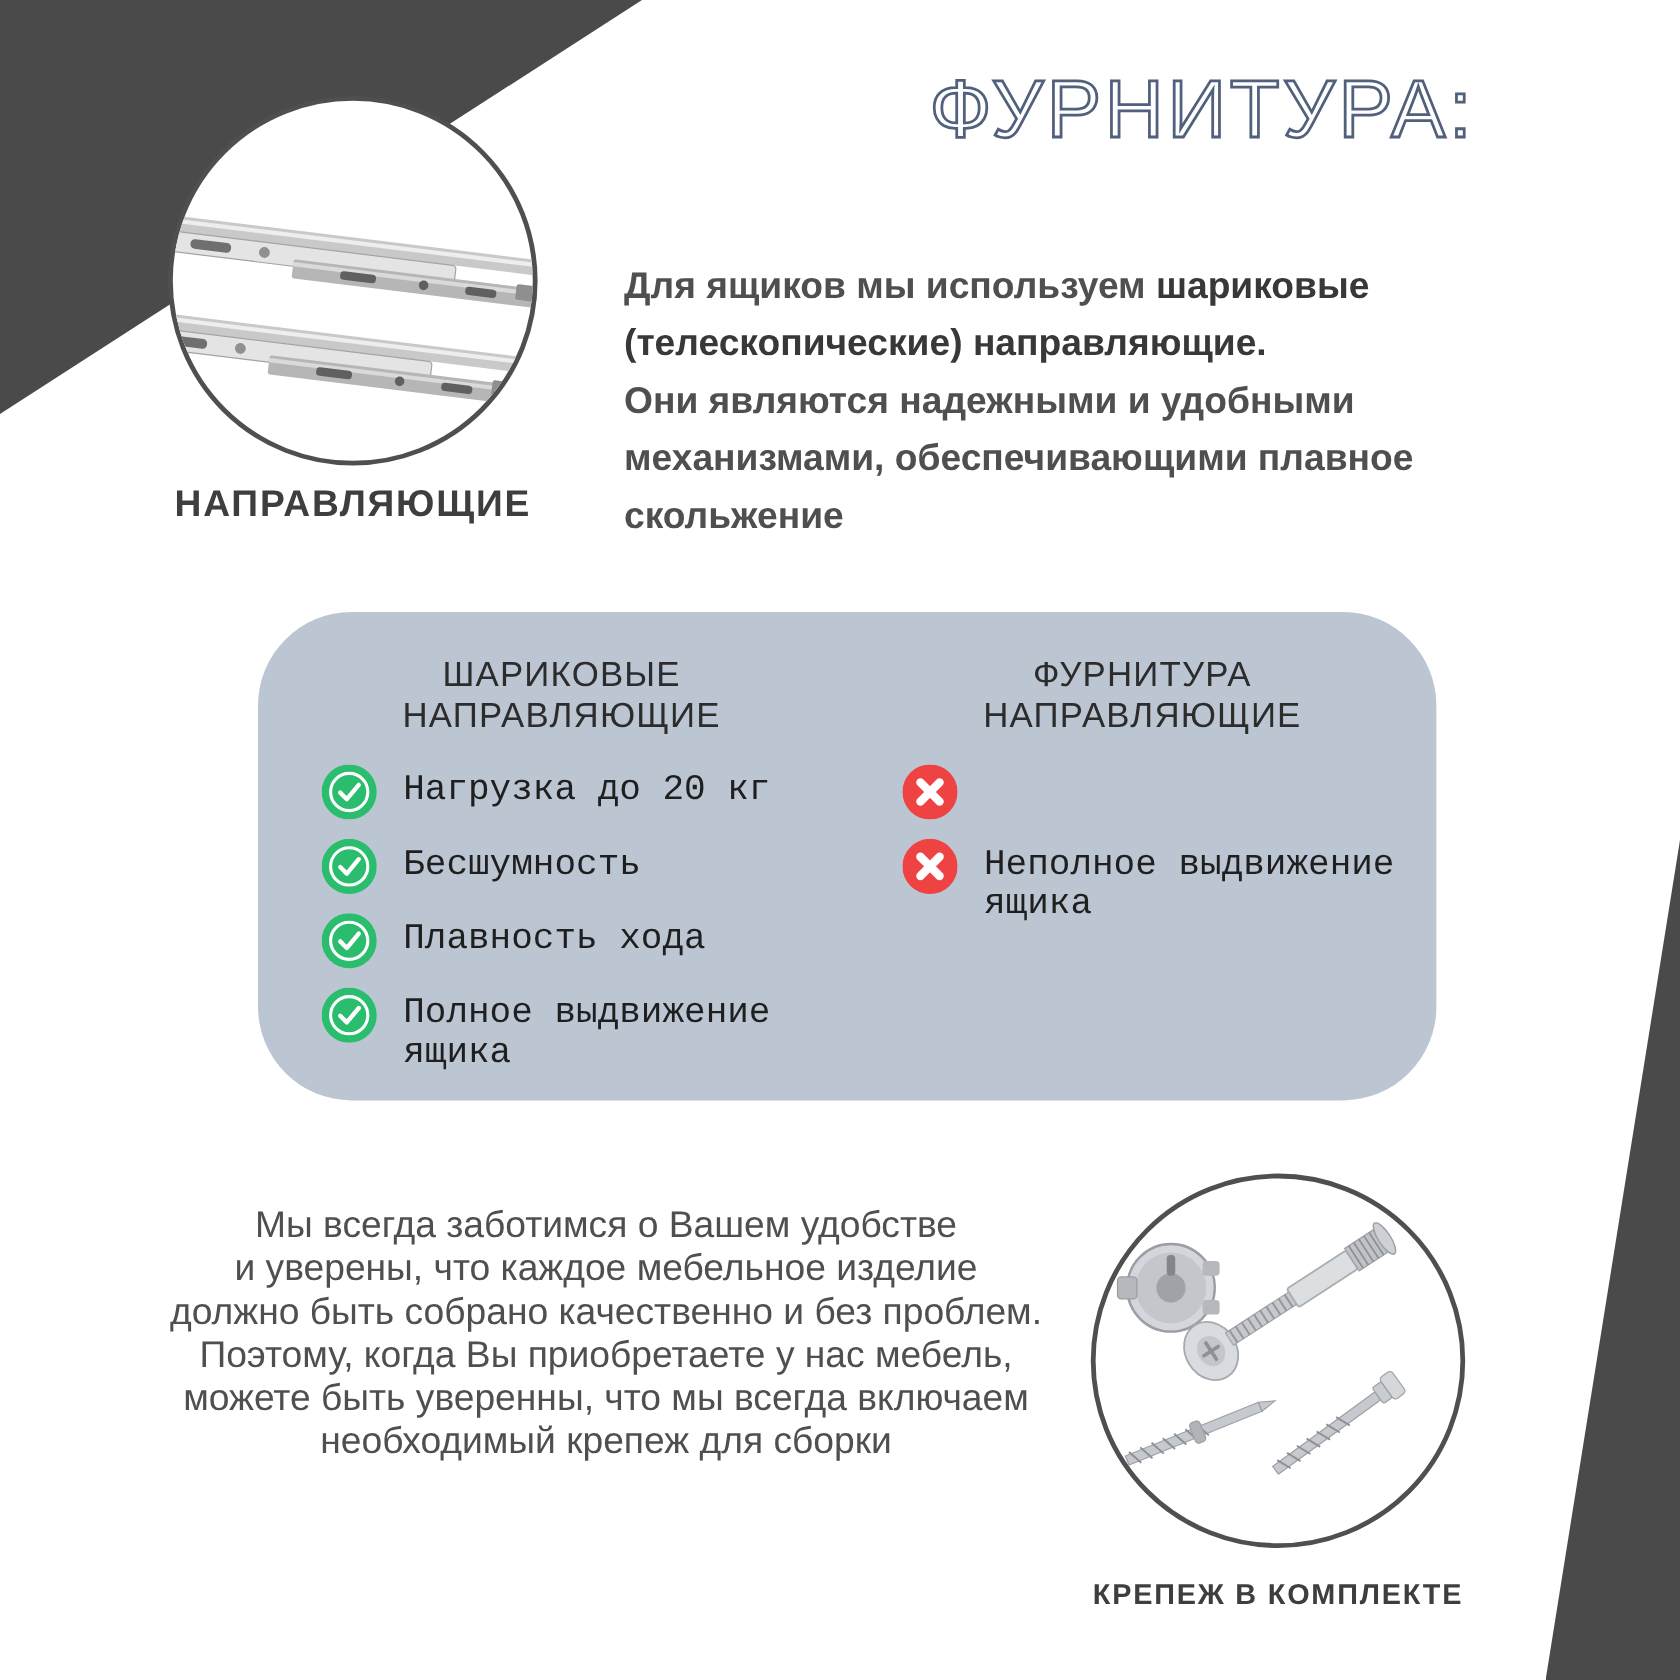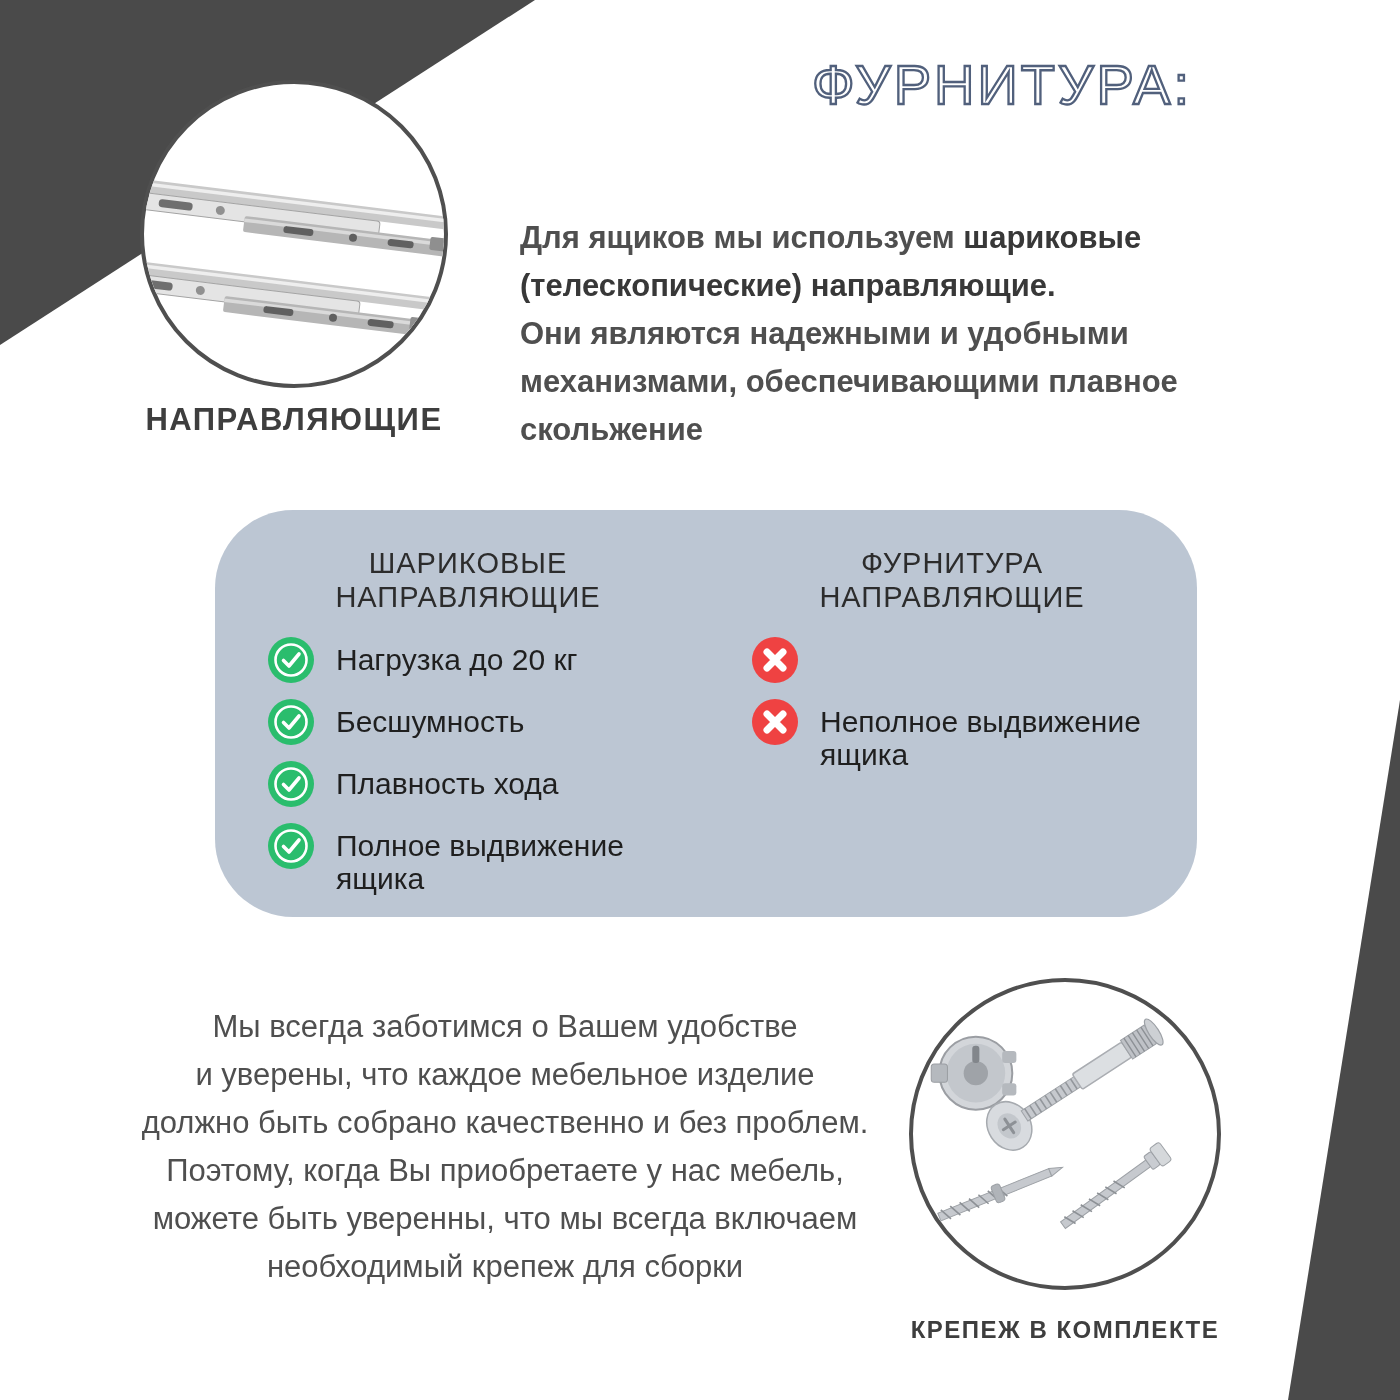--- a/index.html
+++ b/index.html
@@ -51,21 +51,21 @@
     font-weight:bold;color:#3e3e3e;letter-spacing:1.5px;
     z-index:2;
   }
   .caption-guides{left:94px;top:402px;width:400px;font-size:31px;}
   .caption-fasteners{left:865px;top:1316px;width:400px;font-size:24px;}
 
   
   .page-title{
     position:absolute;left:688px;top:52px;width:628px;
     text-align:center;
-    font-size:56px;font-weight:normal;letter-spacing:3px;
+    font-size:68px;font-weight:normal;letter-spacing:3px;
     color:transparent;
     -webkit-text-stroke:2.3px var(--title-outline);
     z-index:2;
   }
 
   
   .intro{
     position:absolute;left:520px;top:214px;width:800px;
     font-size:31px;line-height:48px;color:var(--text-main);
     z-index:2;
@@ -80,35 +80,35 @@
     z-index:2;
   }
   .col-header{
     position:absolute;top:36px;width:450px;
     text-align:center;font-size:29px;font-weight:normal;
     letter-spacing:1px;line-height:34px;color:#2c2c2c;
     white-space:pre-line;
   }
   .col-header.ball{left:28px;}
   .col-header.roller{left:512px;}
-  .rows{position:absolute;top:127px;width:440px;}
+  .rows{position:absolute;top:127px;width:440px;font-family:Liberation Mono, monospace;}
   .rows.ball{left:53px;}
   .rows.roller{left:537px;}
   .row{display:flex;align-items:flex-start;min-height:46px;margin-bottom:16px;}
   .row .icon{flex:0 0 46px;width:46px;height:46px;margin-right:22px;}
   .row .icon svg{display:block;width:46px;height:46px;}
   .row .txt{
     font-size:30px;line-height:33px;padding-top:6px;
     color:var(--text-dark);white-space:pre-line;
   }
 
   
   .closing{
     position:absolute;left:45px;top:1003px;width:920px;
-    text-align:center;font-size:31px;line-height:48px;
+    text-align:center;font-size:31px;line-height:36px;
     color:var(--text-main);white-space:pre-line;
     z-index:2;
   }
 </style>
 </head>
 <body>
 
 <div class="shape-top-left"></div>
 <div class="shape-bottom-right"></div>
 

